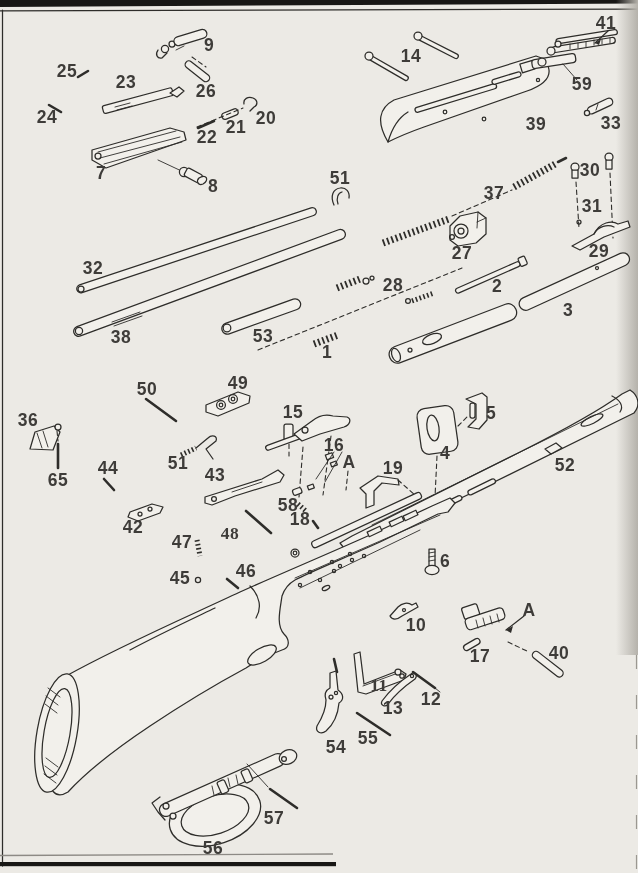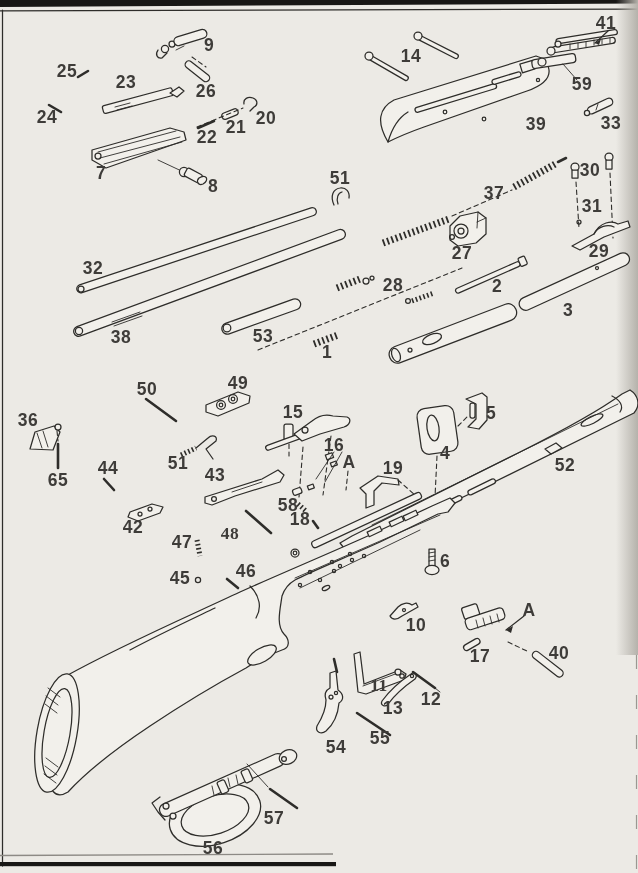--- a/index.html
+++ b/index.html
@@ -472,18 +472,18 @@
       <div class="plabel" style="left: 180px; top: 579px;">45</div>
       <div class="plabel" style="left: 445px; top: 562px;">6</div>
       <div class="plabel" style="left: 410px; top: 626px; margin-left: 6px;">10</div>
       <div class="plabel" style="left: 529px; top: 611px;">A</div>
       <div class="plabel" style="left: 480px; top: 657px;">17</div>
       <div class="plabel" style="left: 559px; top: 654px;">40</div>
       <div class="plabel" style="left: 379px; top: 686px; font-family: Liberation Serif, serif;">11</div>
       <div class="plabel" style="left: 431px; top: 700px;">12</div>
       <div class="plabel" style="left: 393px; top: 709px;">13</div>
       <div class="plabel" style="left: 304px; top: 748px; margin-left: 32px;">54</div>
-      <div class="plabel" style="left: 368px; top: 739px; margin-left: 12px;">55</div>
+      <div class="plabel" style="left: 368px; top: 739px;">55</div>
       <div class="plabel" style="left: 213px; top: 849px;">56</div>
       <div class="plabel" style="left: 274px; top: 819px;">57</div>
     </div>
 
 </div>
 
 </body></html>

